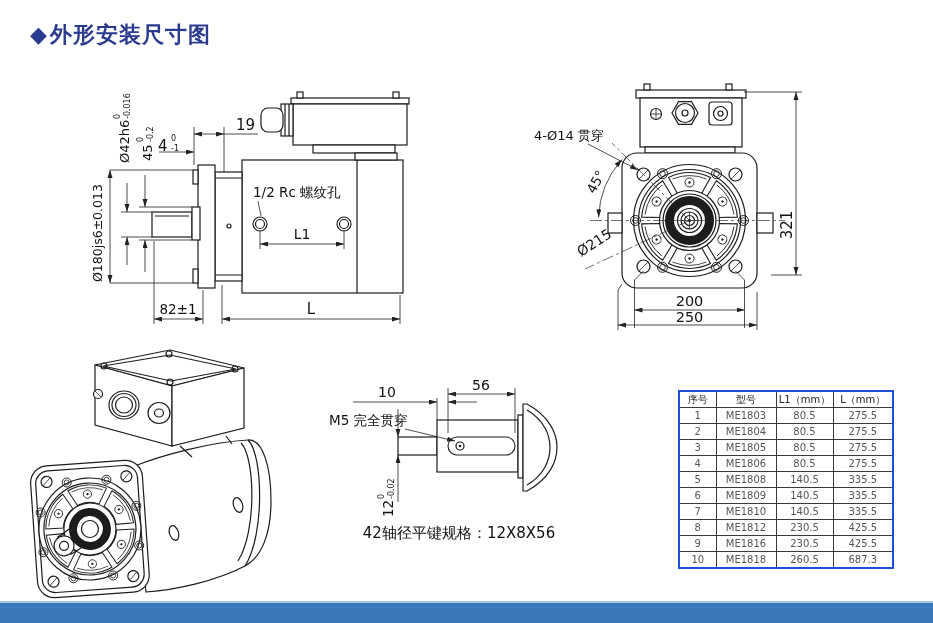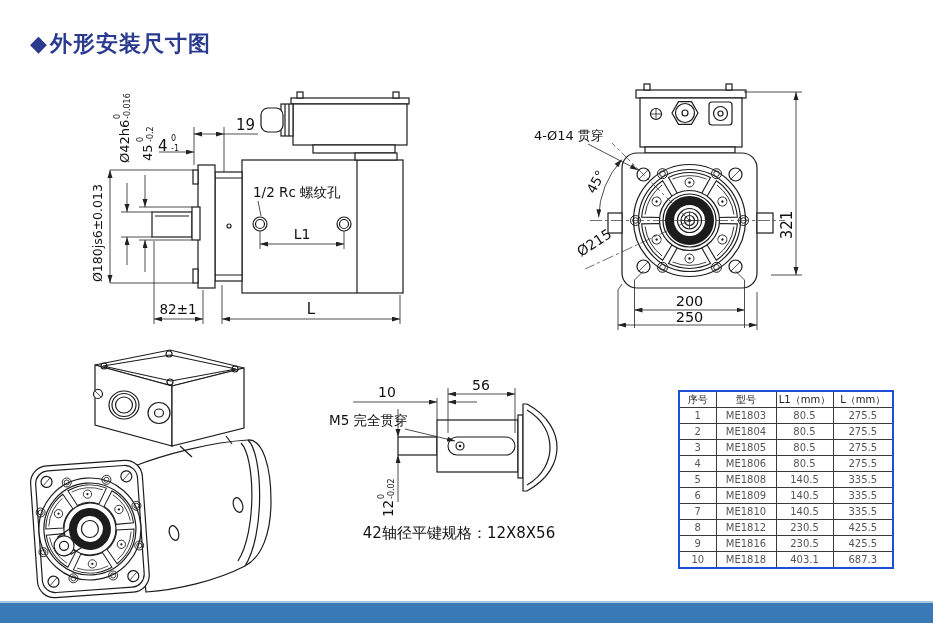--- a/index.html
+++ b/index.html
@@ -1,18 +1,18 @@
 <!DOCTYPE html>
 <html><head>
 <meta charset="utf-8">
 <style>
   html,body{margin:0;padding:0;background:#fff;}
   .page{position:relative;width:933px;height:623px;background:#ffffff;overflow:hidden;
         font-family:"DejaVu Sans","Liberation Sans",sans-serif;}
-  .title{position:absolute;left:30px;top:29px;font-size:22px;font-weight:bold;
+  .title{position:absolute;left:30px;top:20px;font-size:22px;font-weight:bold;
          color:#2a3a8e;letter-spacing:1px;}
   .title .dia{margin-right:2px;}
   .drv{position:absolute;}
   
   .ol{fill:none;stroke:#1c1c1c;stroke-width:1.2;}
   .of{fill:#ffffff;stroke:#1c1c1c;stroke-width:1.2;}
   .dl{fill:none;stroke:#222222;stroke-width:0.8;}
   .cl{fill:none;stroke:#333333;stroke-width:0.7;stroke-dasharray:12 3 3 3;}
   .dt{font-family:"DejaVu Sans","Liberation Sans",sans-serif;fill:#111111;}
   .dk{fill:none;stroke:#1c1c1c;}
@@ -373,21 +373,21 @@
           </tr>
         <tr>
             <td>9</td>
             <td>ME1816</td>
             <td>230.5</td>
             <td>425.5</td>
           </tr>
         <tr>
             <td>10</td>
             <td>ME1818</td>
-            <td>403.1</td>
+            <td>260.5</td>
             <td>687.3</td>
           </tr>
       </tbody>
     </table>
   </div>
 
   <div class="footerbar"></div>
 </div>
 
 </body></html>

